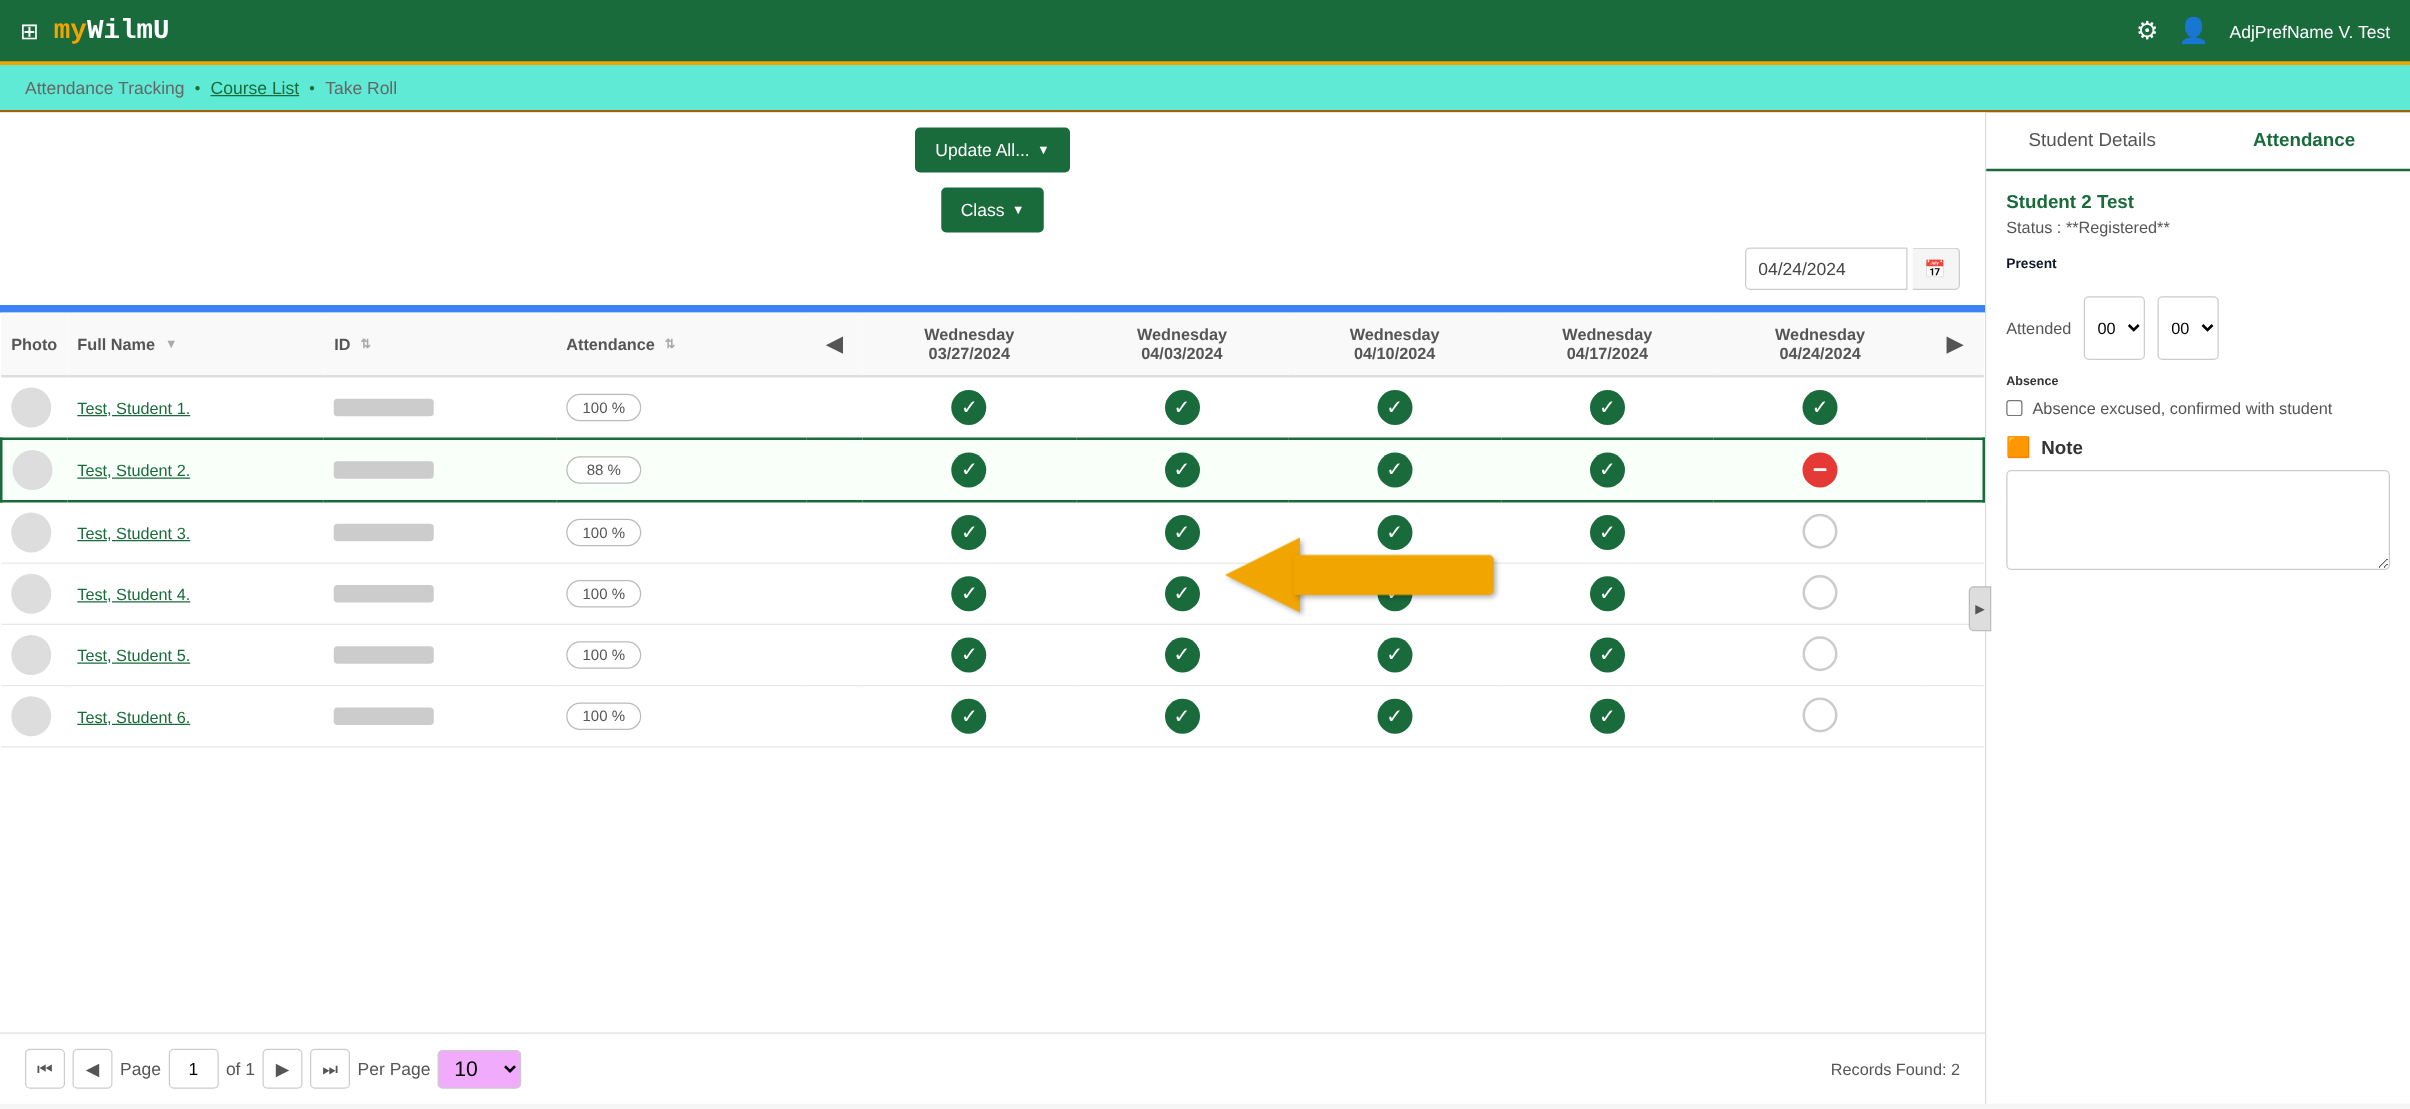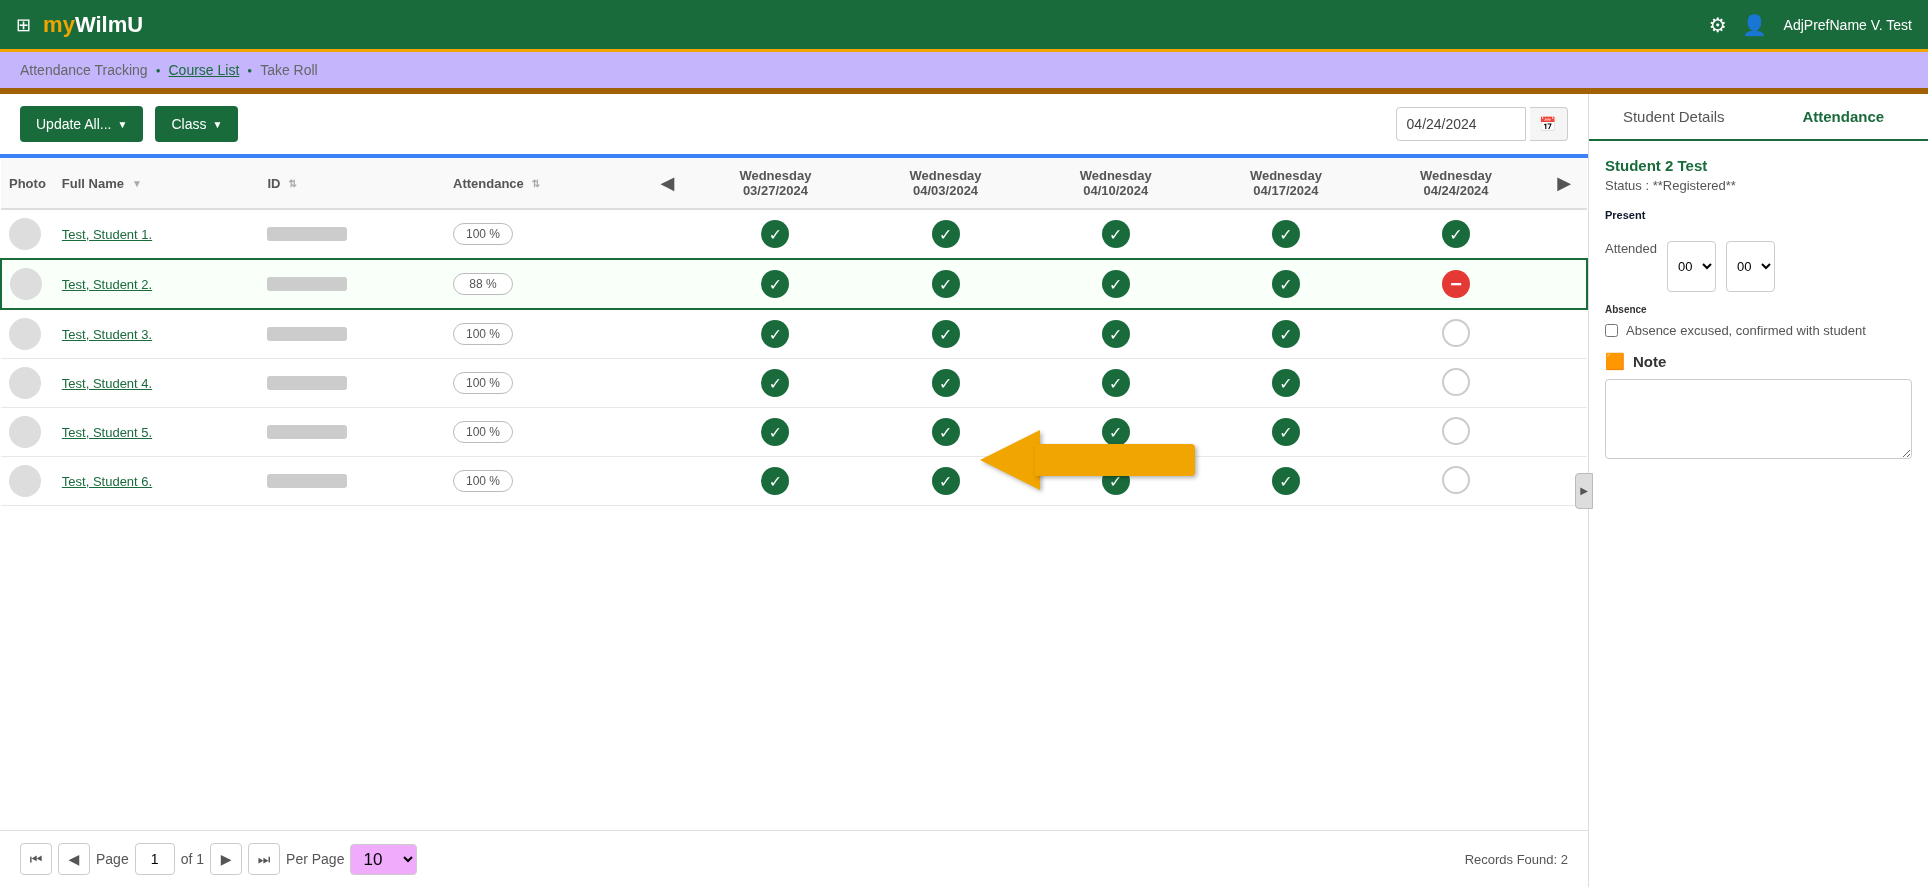--- a/index.html
+++ b/index.html
@@ -21,20 +21,21 @@
       gap: 12px;
     }
     .grid-icon {
       color: white;
       font-size: 18px;
       cursor: pointer;
     }
     .logo-text {
       font-size: 22px;
       font-weight: bold;
+      font-family: Liberation Mono, monospace;
     }
     .logo-my { color: #f0a500; }
     .logo-wilmu { color: white; }
     .header-right {
       display: flex;
       align-items: center;
       gap: 16px;
       color: white;
     }
     .header-icon {
@@ -42,27 +43,27 @@
       cursor: pointer;
       color: white;
     }
     .user-name {
       color: white;
       font-size: 14px;
     }
 
     
     .breadcrumb {
-      background: #c4b5fd;
+      background: #5eead4;
       padding: 10px 20px;
       display: flex;
       align-items: center;
       gap: 8px;
       font-size: 14px;
-      border-bottom: 6px solid #a16207;
+      border-bottom: 2px solid #a16207;
     }
     .breadcrumb-item { color: #666; }
     .breadcrumb-item.active { color: #1a6b3c; text-decoration: underline; cursor: pointer; }
     .breadcrumb-dot { color: #1a6b3c; font-size: 8px; }
 
     
     .main-content {
       display: flex;
       height: calc(887px - 52px - 42px);
     }
@@ -108,21 +109,22 @@
     }
     .search-icon-wrap { color: #888; margin-right: 8px; }
 
     
     .toolbar {
       padding: 12px 20px;
       display: flex;
       align-items: center;
       gap: 12px;
       background: white;
-      border-bottom: 4px solid #3b82f6;
+      border-bottom: 6px solid #3b82f6;
+      flex-direction: column;
     }
     .btn-green {
       background: #1a6b3c;
       color: white;
       border: none;
       padding: 10px 16px;
       border-radius: 4px;
       cursor: pointer;
       font-size: 14px;
       display: flex;
@@ -366,21 +368,21 @@
     }
     .panel-section-title {
       font-size: 11px;
       font-weight: 600;
       color: #0f172a;
       margin-bottom: 20px;
       margin-top: 12px;
     }
     .present-row {
       display: flex;
-      align-items: flex-start;
+      align-items: center;
       gap: 10px;
       margin-bottom: 12px;
     }
     .attended-label { font-size: 13px; color: #555; }
     .time-select {
       border: 1px solid #ccc;
       padding: 16px 6px;
       border-radius: 4px;
       font-size: 13px;
       background: white;

